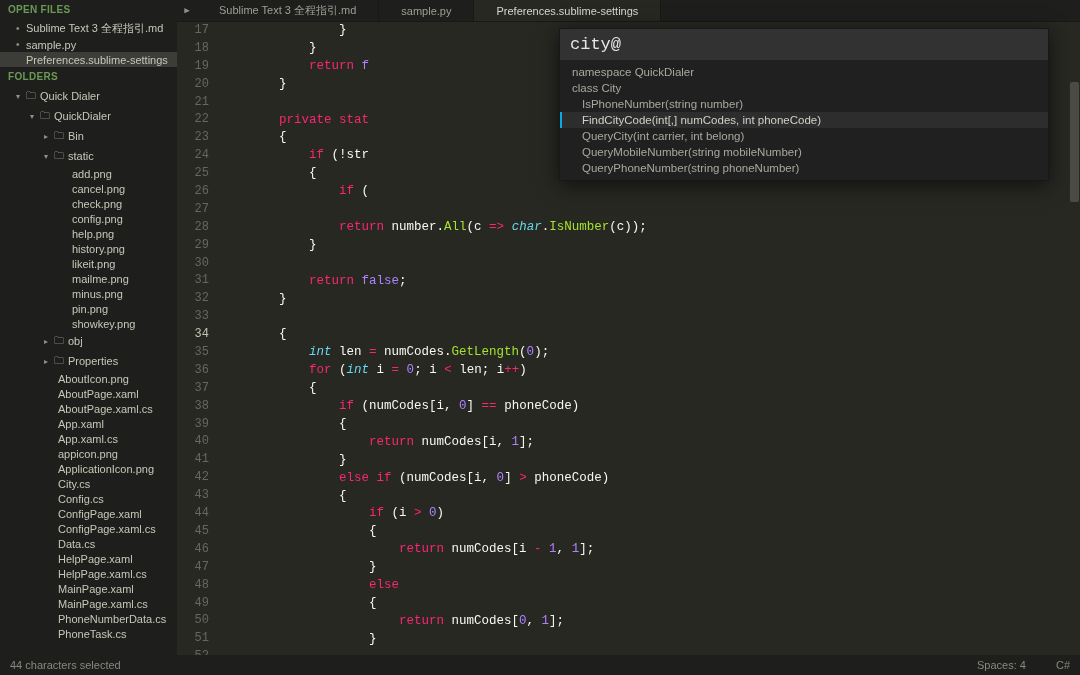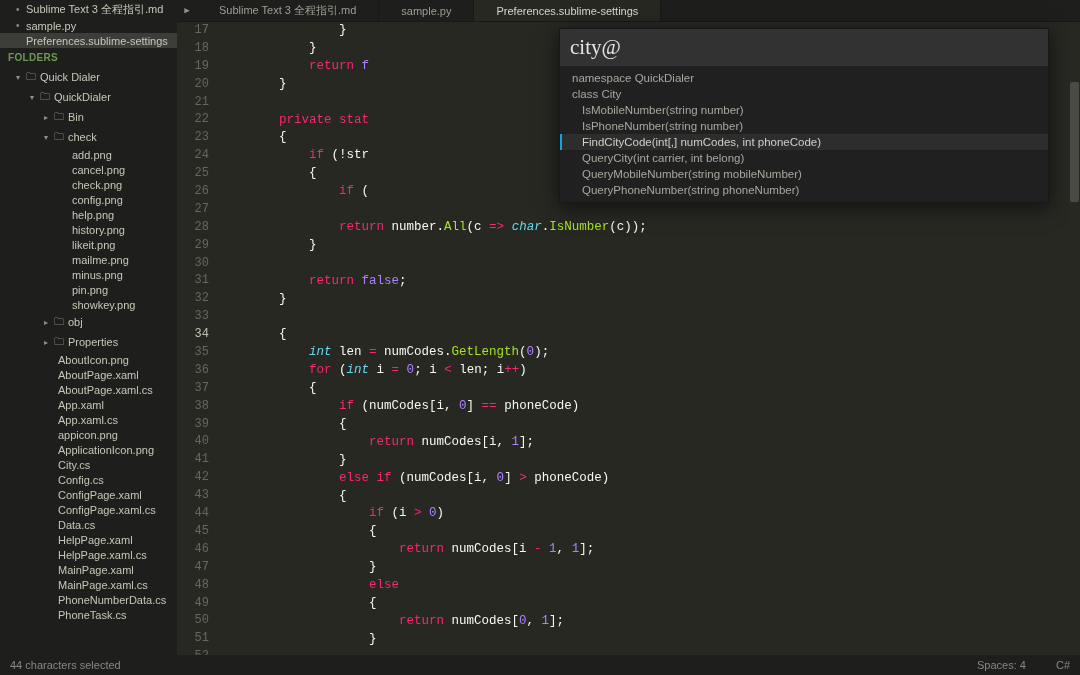--- a/index.html
+++ b/index.html
@@ -112,24 +112,24 @@
   background: #202020;
   border: 1px solid #181818;
   box-shadow: 0 4px 20px rgba(0,0,0,0.6);
   font-family: 'Segoe UI', Tahoma, sans-serif;
 }
 .popup-input {
   width: 100%;
   background: #323232;
   border: none;
   color: #e6e6e6;
-  font-size: 21px;
+  font-size: 17px;
   padding: 6px 10px;
   outline: none;
-  font-family: Liberation Serif, serif;
+  font-family: Liberation Mono, monospace;
 }
 .popup-list { padding: 4px 0; }
 .popup-item {
   padding: 2px 10px 2px 10px;
   color: #a8a8a0;
   font-size: 11.5px;
   cursor: pointer;
   border-left: 2px solid transparent;
 }
 .popup-item.idt { padding-left: 20px; }
@@ -167,20 +167,21 @@
   height: 120px;
   background: #4a4b44;
   border-radius: 2px;
 }
 </style>
 </head>
 <body>
 
 <div class="main-area">
   <div class="sidebar">
+    <div class="sidebar-header">OPEN FILES</div>
     <div id="open-files">
         <div class="sidebar-item indent-1">
           <span class="bullet">•</span>
           <span>Sublime Text 3 全程指引.md</span>
         </div>
         <div class="sidebar-item indent-1">
           <span class="bullet">•</span>
           <span>sample.py</span>
         </div>
         <div class="sidebar-item indent-1 active">
@@ -201,21 +202,21 @@
           <span>QuickDialer</span>
         </div>
         <div class="sidebar-item indent-3">
           <span class="arrow">▸</span>
           <span class="folder-icon">🗀</span>
           <span>Bin</span>
         </div>
         <div class="sidebar-item indent-3">
           <span class="arrow">▾</span>
           <span class="folder-icon">🗀</span>
-          <span>check</span>
+          <span>static</span>
         </div>
         <div class="sidebar-item indent-5">
           <span>add.png</span>
         </div>
         <div class="sidebar-item indent-5">
           <span>cancel.png</span>
         </div>
         <div class="sidebar-item indent-5">
           <span>check.png</span>
         </div>
@@ -393,21 +394,20 @@
                     {
                         <span class="k">return</span> numCodes[<span class="n">0</span>, <span class="n">1</span>];
                     }</div>
     </div>
 
     <div class="popup">
       <input class="popup-input" value="city@" style="">
       <div class="popup-list" id="popup-list">
           <div class="popup-item">namespace QuickDialer</div>
           <div class="popup-item">class City</div>
-          <div class="popup-item idt">IsMobileNumber(string number)</div>
           <div class="popup-item idt">IsPhoneNumber(string number)</div>
           <div class="popup-item idt selected">FindCityCode(int[,] numCodes, int phoneCode)</div>
           <div class="popup-item idt">QueryCity(int carrier, int belong)</div>
           <div class="popup-item idt">QueryMobileNumber(string mobileNumber)</div>
           <div class="popup-item idt">QueryPhoneNumber(string phoneNumber)</div>
         </div>
     </div>
 
     <div class="scrollbar-v">
       <div class="scrollbar-thumb"></div>

